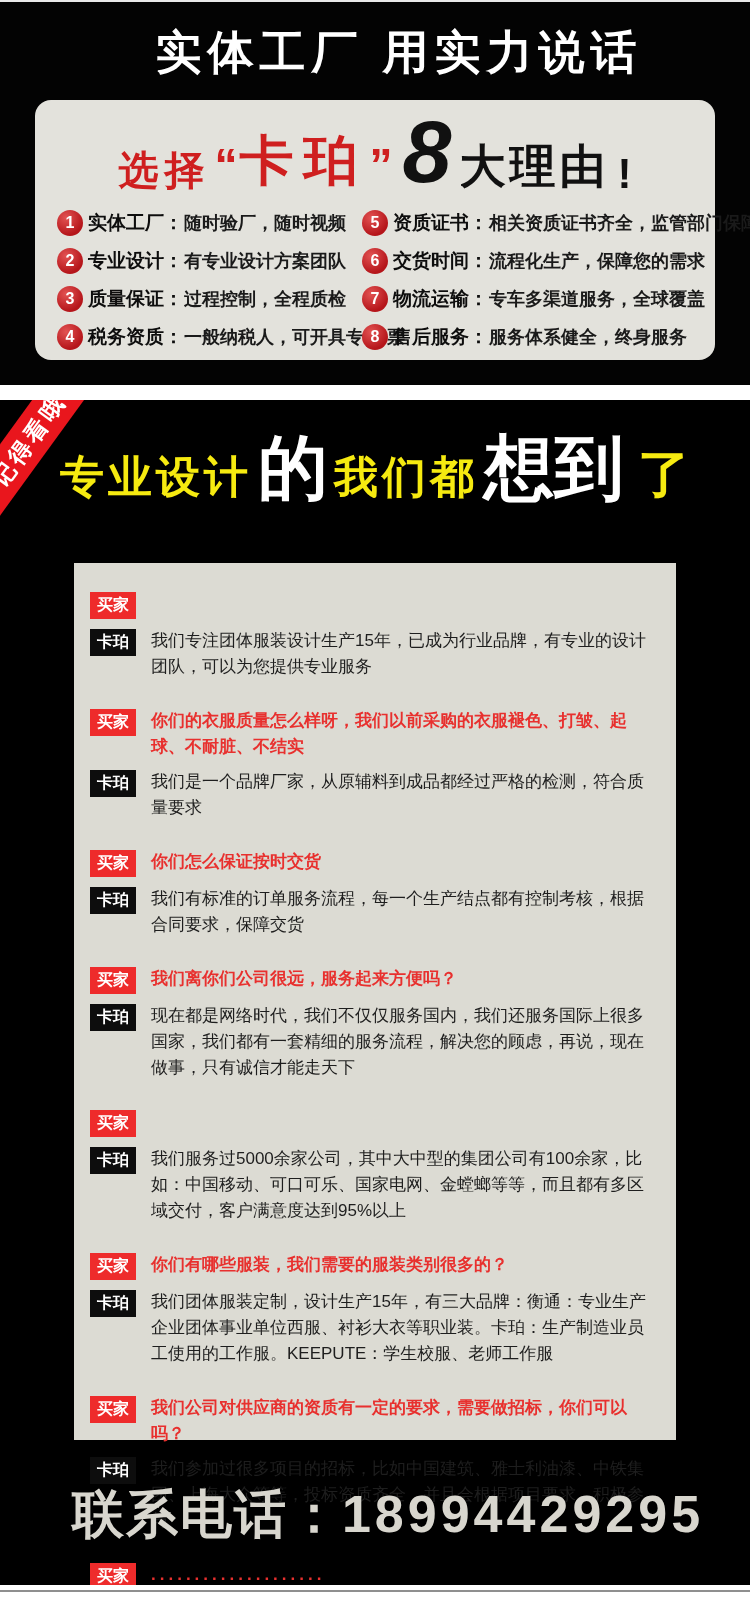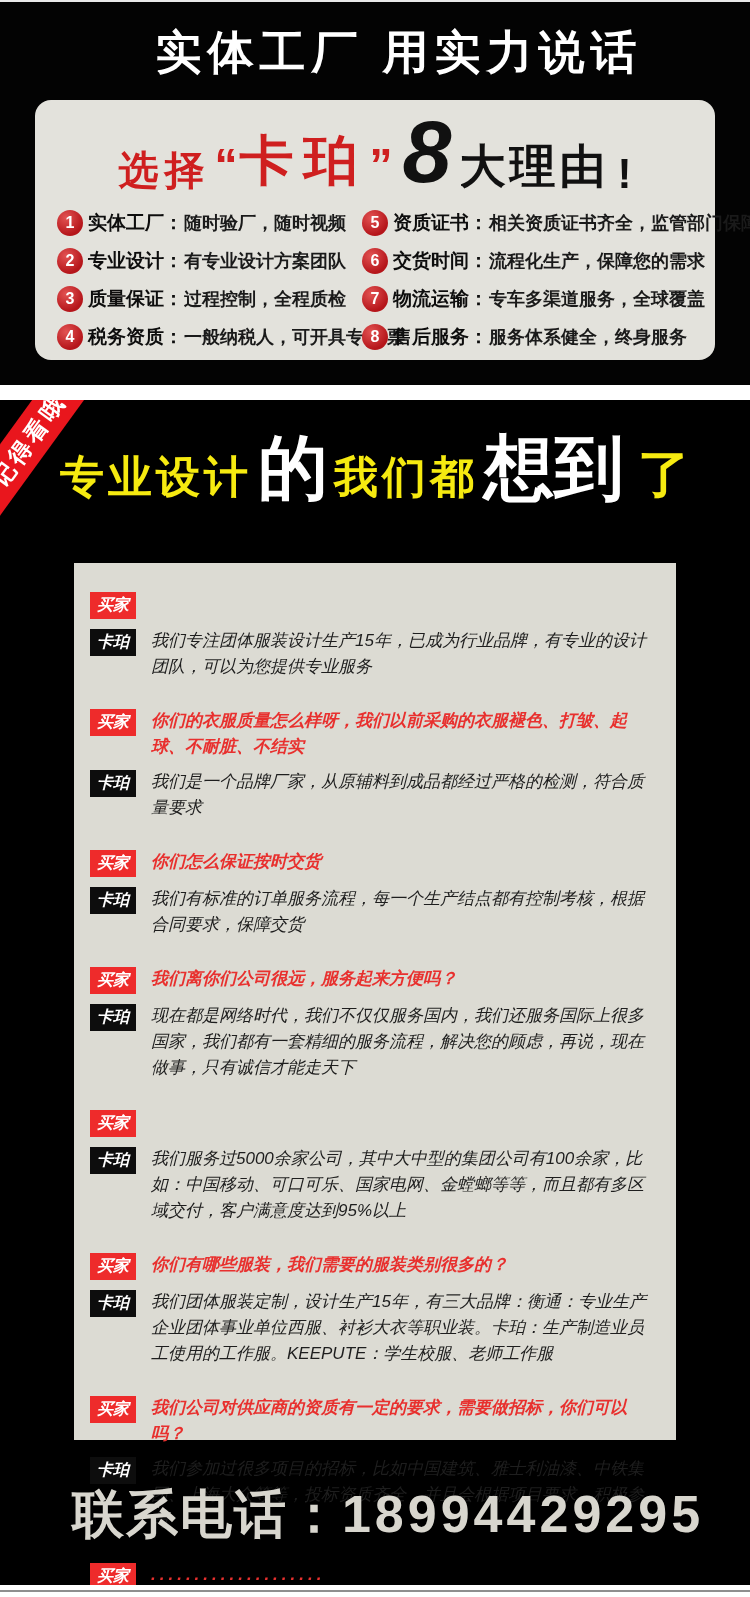--- a/index.html
+++ b/index.html
@@ -43,21 +43,21 @@
             background:#e9161d; transform:rotate(-54deg); display:flex;
             align-items:center; justify-content:center; }
   .ribbon span { color:#ffffff; font-size:23px; font-weight:900; letter-spacing:4px; }
   .headline2 { padding-top:22px; display:flex; align-items:baseline;
                justify-content:center; }
   .h2-yellow { color:#f6ea10; font-size:44px; font-weight:900; letter-spacing:4px; }
   .h2-white { color:#ffffff; font-size:70px; font-weight:900; margin:0 6px; }
   .h2-yellow-big { color:#f6ea10; font-size:52px; font-weight:900; margin-left:8px; }
 
   .qa-panel { width:602px; height:877px; margin:47px auto 0; background:#dcdbd3;
-              padding:28px 20px 0 16px;font-style:italic; }
+              padding:28px 20px 0 16px; }
   .qa { margin-bottom:28px; }
   .qa-row { display:flex; align-items:flex-start; margin-bottom:9px; }
   .badge { flex-shrink:0; width:46px; height:27px; display:flex; align-items:center;
            justify-content:center; font-size:16px; font-weight:700; color:#ffffff;
            margin-right:15px; margin-top:1px; }
   .badge-buyer { background:#ee2b2b; }
   .badge-brand { background:#0d0d0d; }
   .qa-text { flex:1; font-size:17px; line-height:26px; margin:0; }
   .q-text { color:#e8302e; font-weight:700; }
   .a-text { color:#1e1e1e; font-weight:500; }

